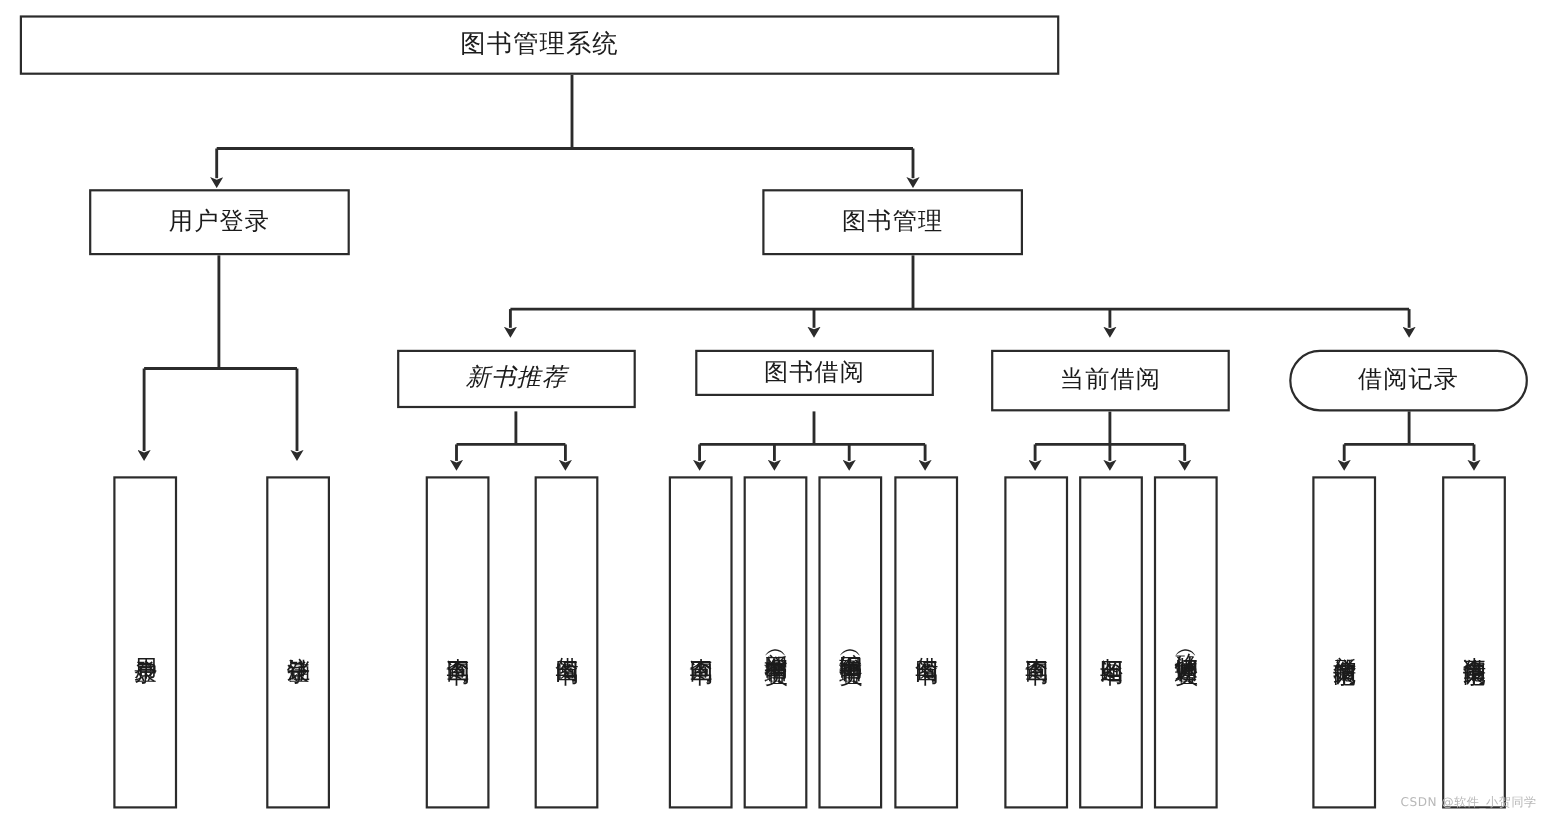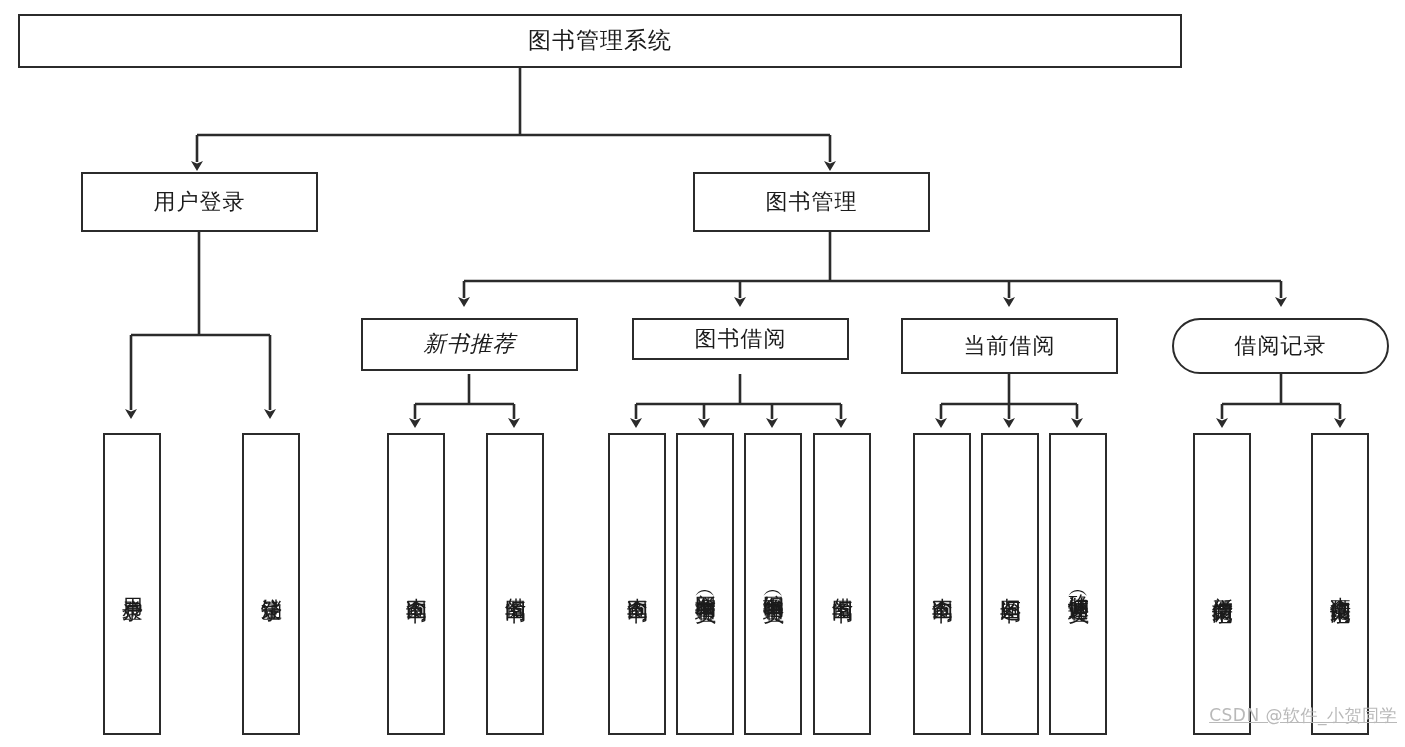--- a/index.html
+++ b/index.html
@@ -62,27 +62,26 @@
     text-orientation: upright;
     font-size: 21px;
     line-height: 1.28;
     letter-spacing: 1.5px;
     white-space: nowrap;
     max-height: 286px;
   }
   .watermark {
     position: absolute;
     right: 8px;
-    bottom: 20px;
-    font-size: 17px;
+    bottom: 10px;
+    font-size: 11px;
     color: #b9b9b9;
     letter-spacing: 0.5px;
     z-index: 3;
     white-space: nowrap;
-    text-decoration: underline;
   }
 </style>
 </head>
 <body>
 
 <div id="diagram-root">
 
   <svg class="edges" viewBox="0 0 1405 747" xmlns="http://www.w3.org/2000/svg">
     <defs>
       <marker id="arrow" markerWidth="10" markerHeight="12" refX="1" refY="6" orient="auto" markerUnits="userSpaceOnUse">
@@ -126,21 +125,21 @@
       <path d="M1009,404 L1009,419" marker-end="url(#arrow)"></path>
       <path d="M1077,404 L1077,419" marker-end="url(#arrow)"></path>
 
       <path d="M1281,374 L1281,404"></path>
       <path d="M1222,404 L1340,404"></path>
       <path d="M1222,404 L1222,419" marker-end="url(#arrow)"></path>
       <path d="M1340,404 L1340,419" marker-end="url(#arrow)"></path>
     </g>
   </svg>
 
-  <div class="node root horizontal" style="left:18px; top:14px; width:1164px; height:54px;">
+  <div class="node root horizontal" style="left:18px; top:14px; width:945px; height:54px;">
     <span class="node-label">图书管理系统</span>
   </div>
 
   <div class="node horizontal" style="left:81px; top:172px; width:237px; height:60px;">
     <span class="node-label">用户登录</span>
   </div>
 
   <div class="node horizontal" style="left:693px; top:172px; width:237px; height:60px;">
     <span class="node-label">图书管理</span>
   </div>

